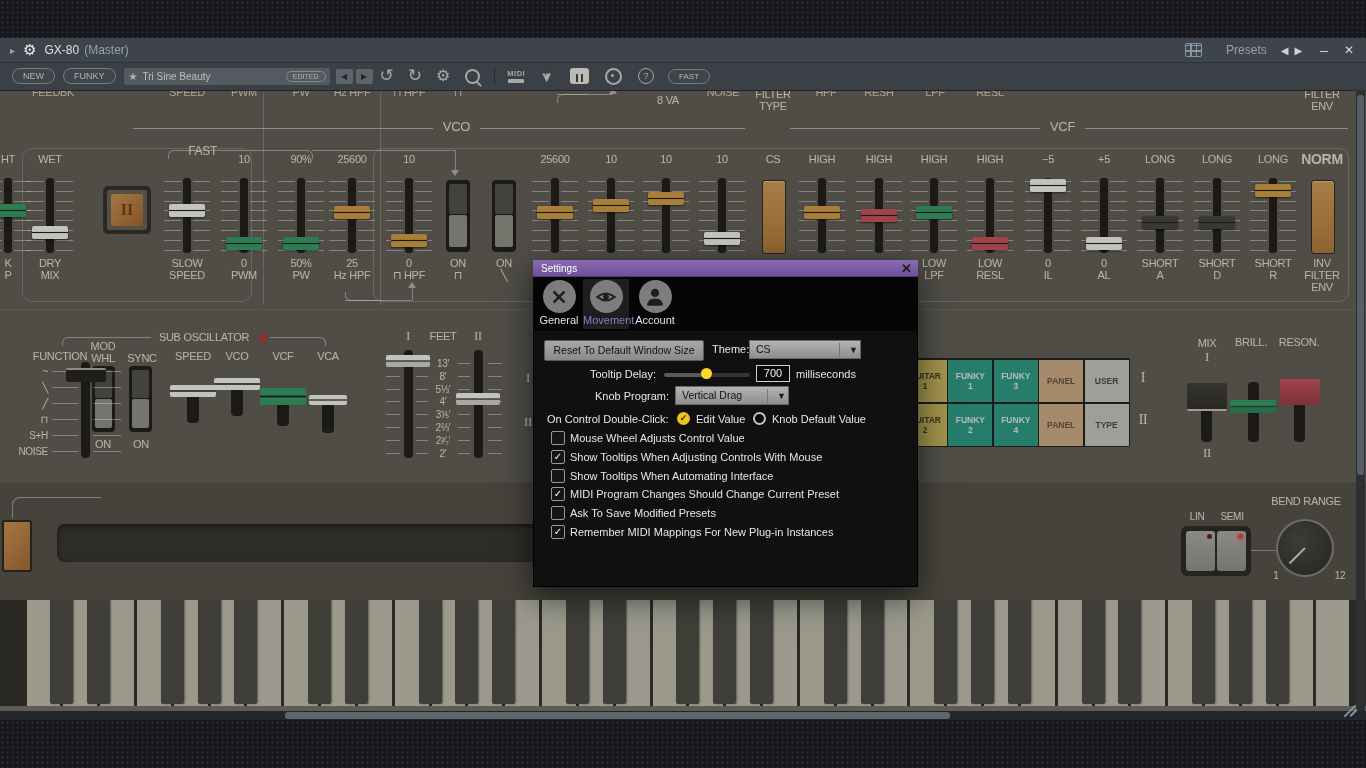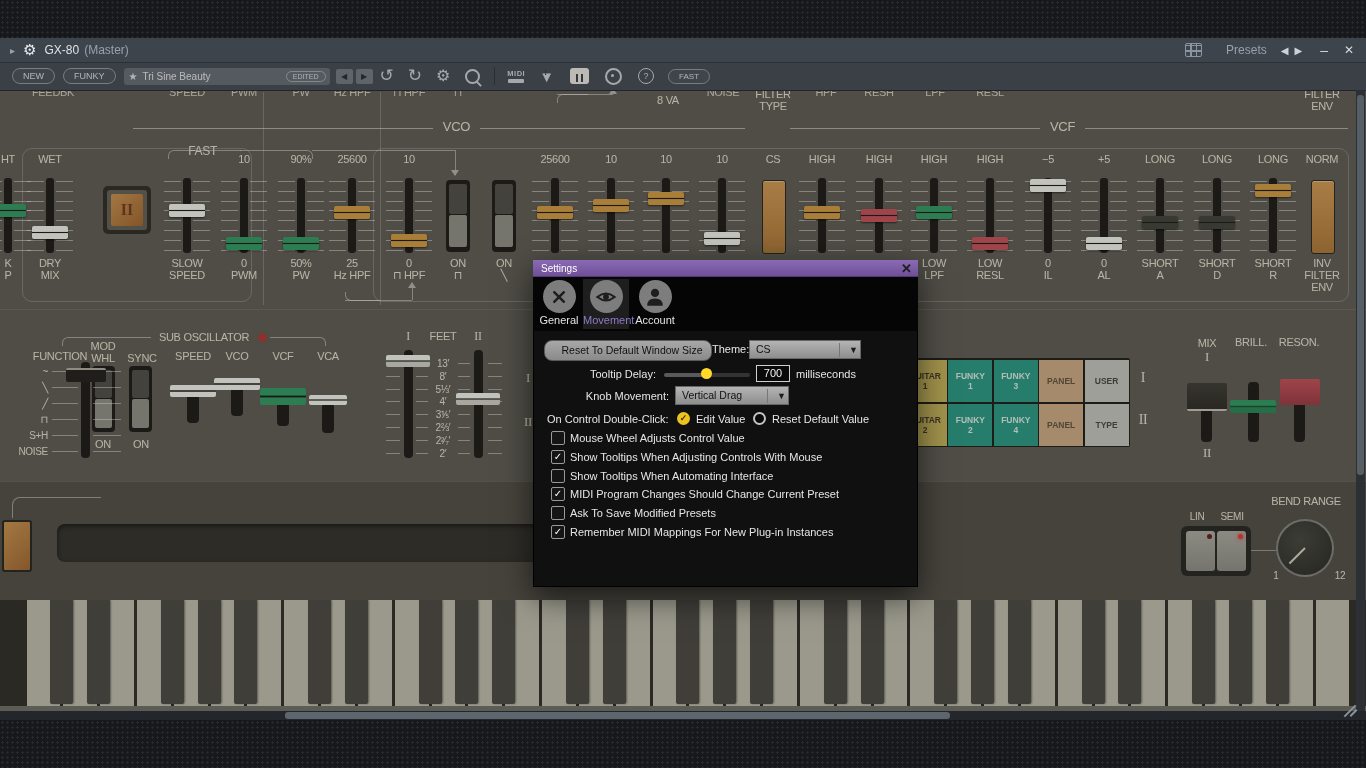--- a/index.html
+++ b/index.html
@@ -654,21 +654,21 @@
       <div style="position: absolute; left: 1250px; top: 220.2px; width: 17px; height: 1px; background: rgba(255, 255, 255, 0.45);"></div>
       <div style="position: absolute; left: 1279px; top: 220.2px; width: 17px; height: 1px; background: rgba(255, 255, 255, 0.45);"></div>
       <div style="position: absolute; left: 1250px; top: 230px; width: 17px; height: 1px; background: rgba(255, 255, 255, 0.45);"></div>
       <div style="position: absolute; left: 1279px; top: 230px; width: 17px; height: 1px; background: rgba(255, 255, 255, 0.45);"></div>
       <div style="position: absolute; left: 1250px; top: 239.8px; width: 17px; height: 1px; background: rgba(255, 255, 255, 0.45);"></div>
       <div style="position: absolute; left: 1279px; top: 239.8px; width: 17px; height: 1px; background: rgba(255, 255, 255, 0.45);"></div>
       <div style="position: absolute; left: 1250px; top: 249.6px; width: 17px; height: 1px; background: rgba(255, 255, 255, 0.45);"></div>
       <div style="position: absolute; left: 1279px; top: 249.6px; width: 17px; height: 1px; background: rgba(255, 255, 255, 0.45);"></div>
       <div style="position: absolute; left: 1269px; top: 178px; width: 8px; height: 75px; background: rgb(35, 34, 30); border-radius: 3px;"></div>
       <div style="position: absolute; left: 1255px; top: 184px; width: 36px; height: 13px; border-radius: 2px; background: linear-gradient(rgb(216, 162, 72) 42%, rgb(35, 34, 30) 47%, rgb(35, 34, 30) 53%, rgb(216, 162, 72) 58%); box-shadow: rgba(0, 0, 0, 0.5) 0px 1px 2px;"></div>
-      <div style="position: absolute; left: 1292px; top: 153px; width: 60px; color: rgb(236, 230, 212); font-size: 11px; letter-spacing: -0.3px; text-align: center; white-space: pre-line; line-height: 12px; z-index: 6;">NORM</div>
+      <div style="position: absolute; left: 1292px; top: 153px; width: 60px; color: rgb(236, 230, 212); font-size: 14px; letter-spacing: -0.3px; text-align: center; white-space: pre-line; line-height: 12px; z-index: 6; font-weight: bold;">NORM</div>
       <div style="position: absolute; left: 1311px; top: 180px; width: 22px; height: 72px; background: linear-gradient(rgb(217, 161, 89), rgb(181, 128, 63)); border: 1px solid rgb(46, 45, 40); border-radius: 3px; box-shadow: rgba(255, 255, 255, 0.4) 0px 1px 0px inset;"></div>
       <div style="position: absolute; left: 1290px; top: 257px; width: 64px; color: rgb(236, 230, 212); font-size: 11px; letter-spacing: -0.3px; text-align: center; white-space: pre-line; line-height: 12px; z-index: 6;">INV
 FILTER
 ENV</div>
       <div style="position: absolute; left: 6px; top: 366px; width: 42px; color: rgb(236, 230, 212); letter-spacing: -0.3px; white-space: pre-line; line-height: 12px; z-index: 6; text-align: right; font-size: 10px;">~</div>
       <div style="position: absolute; left: 52px; top: 371px; width: 26px; height: 1px; background: rgba(255, 255, 255, 0.45);"></div>
       <div style="position: absolute; left: 93px; top: 371px; width: 28px; height: 1px; background: rgba(255, 255, 255, 0.45);"></div>
       <div style="position: absolute; left: 6px; top: 382px; width: 42px; color: rgb(236, 230, 212); letter-spacing: -0.3px; white-space: pre-line; line-height: 12px; z-index: 6; text-align: right; font-size: 10px;">╲</div>
       <div style="position: absolute; left: 52px; top: 387px; width: 26px; height: 1px; background: rgba(255, 255, 255, 0.45);"></div>
       <div style="position: absolute; left: 93px; top: 387px; width: 28px; height: 1px; background: rgba(255, 255, 255, 0.45);"></div>
@@ -856,43 +856,43 @@
       <div class="cir">
         <svg width="22" height="22" viewBox="0 0 24 24">
               <circle cx="12" cy="7.5" r="4.5" fill="#1e1e1e"></circle>
               <path d="M3.5 21.5 Q3.5 13.5 12 13.5 Q20.5 13.5 20.5 21.5 Z" fill="#1e1e1e"></path>
             </svg>
       </div>
       <div class="tlbl">Account</div>
     </div>
   </div>
   <div class="dlg-body">
-    <div class="btn-gray" style="left:10px;top:9px;width:158px;height:19px;border-radius:8px;padding-left:8px;">Reset To Default Window Size</div>
+    <div class="btn-gray" style="left:10px;top:9px;width:158px;height:19px;border-radius:2px;">Reset To Default Window Size</div>
     <span style="position:absolute;left:178px;top:12px;">Theme:</span>
     <div class="dd" style="left:215px;top:9px;width:112px;">
       <span>CS</span>
       <span class="chevsep"></span>
       <span class="chev">▼</span>
     </div>
     <span class="rlabel" style="left:10px;top:37px;width:112px;">Tooltip Delay:</span>
     <div style="position:absolute;left:130px;top:42px;width:86px;height:4px;border-radius:2px;background:linear-gradient(90deg,#5a5a5a 0 48%,#333 48%);"></div>
     <div style="position:absolute;left:167px;top:37px;width:11px;height:11px;border-radius:50%;background:#ffd92a;"></div>
     <div style="position:absolute;left:222px;top:34px;width:32px;height:15px;border:1px solid #cfcfcf;background:#0a0a0a;color:#efefef;text-align:center;line-height:15px;">700</div>
     <span style="position:absolute;left:262px;top:37px;">milliseconds</span>
-    <span class="rlabel" style="left:10px;top:59px;width:125px;">Knob Movement:</span>
+    <span class="rlabel" style="left:10px;top:59px;width:125px;">Knob Program:</span>
     <div class="dd" style="left:141px;top:55px;width:114px;">
       <span>Vertical Drag</span>
       <span class="chevsep"></span>
       <span class="chev">▼</span>
     </div>
     <span style="position:absolute;left:13px;top:82px;">On Control Double-Click:</span>
     <div class="radio" style="left:143px;top:81px;background:#edc41f;color:#3a3000;font-size:9px;font-weight:bold;text-align:center;line-height:13px;">✓</div>
     <span style="position:absolute;left:162px;top:82px;">Edit Value</span>
     <div class="radio" style="left:219px;top:81px;background:#0a0a0a;border:2px solid #c4c4c4;"></div>
-    <span style="position:absolute;left:238px;top:82px;">Reset Default Value</span>
+    <span style="position:absolute;left:238px;top:82px;">Knob Default Value</span>
     <div id="cb-list" style="position: absolute; left: 0px; top: 0px; width: 100%;">
           <div class="cbox" style="left: 17px; top: 100px;"></div>
           <span style="position: absolute; left: 36px; top: 101px;">Mouse Wheel Adjusts Control Value</span>
           <div class="cbox" style="left: 17px; top: 118.8px;">✓</div>
           <span style="position: absolute; left: 36px; top: 119.8px;">Show Tooltips When Adjusting Controls With Mouse</span>
           <div class="cbox" style="left: 17px; top: 137.6px;"></div>
           <span style="position: absolute; left: 36px; top: 138.6px;">Show Tooltips When Automating Interface</span>
           <div class="cbox" style="left: 17px; top: 156.4px;">✓</div>
           <span style="position: absolute; left: 36px; top: 157.4px;">MIDI Program Changes Should Change Current Preset</span>
           <div class="cbox" style="left: 17px; top: 175.2px;"></div>

